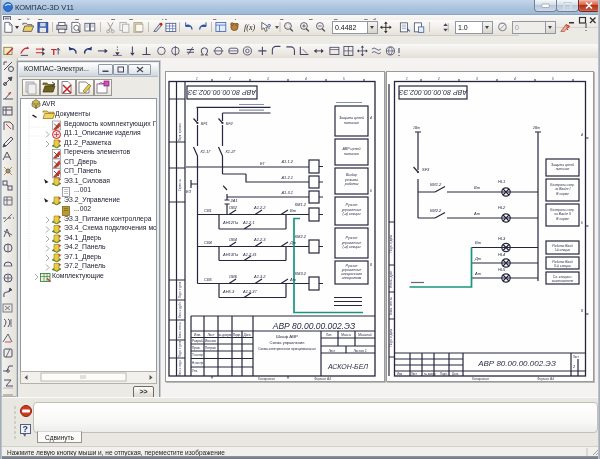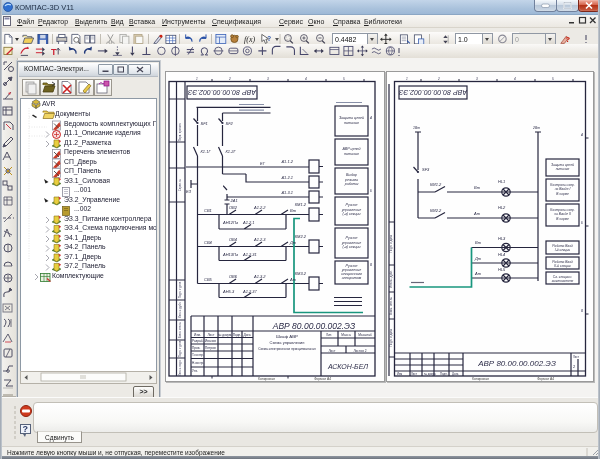--- a/index.html
+++ b/index.html
@@ -9,21 +9,21 @@
 #titlebar{left:0;top:0;width:600px;height:14px;background:linear-gradient(#c3d5e9,#aac2dc 60%,#9db8d6);border-bottom:1px solid #8ba6c4;}
 #titletext{left:15px;top:3px;font-size:7.5px;color:#1d2c42;}
 .wbtn{top:0;height:11px;width:21px;border:1px solid #70809c;border-top:none;border-radius:0 0 4px 4px;background:linear-gradient(#f4f8fc,#d3dde9 45%,#b9c8d9 50%,#ccd8e6);box-shadow:inset 0 0 1px #fff;}
 #btnclose{background:linear-gradient(#f0b0a0,#d4624a 45%,#b33216 50%,#c85c42);border-color:#7c2619;}
 
 #menubar{left:0;top:15px;width:600px;height:12px;background:linear-gradient(#f8f7f5,#ebe8e2);border-bottom:1px solid #d8d4cb;}
 #menuitems{left:0;top:15px;width:600px;height:12px;}
 #menuicon,#ticn,#mdibtns{left:0;top:0;width:0;height:0;}
 .mi{position:absolute;top:2.5px;font-size:7px;color:#222;white-space:nowrap;}
 
-#tb1{left:0;top:32px;width:519px;height:15px;background:linear-gradient(#fcfbfa,#e6e2da);border-bottom:1px solid #d0ccc2;}
+#tb1{left:0;top:20px;width:519px;height:15px;background:linear-gradient(#fcfbfa,#e6e2da);border-bottom:1px solid #d0ccc2;}
 #tb2{left:0;top:44px;width:600px;height:14px;background:linear-gradient(#faf9f7,#e3dfd7);border-bottom:1px solid #c9c5bb;}
 .combo{position:absolute;top:1px;height:11px;background:#fff;border:1px solid #9098a4;font-size:7px;color:#111;}
 .combo .cv{position:absolute;left:2px;top:2px;}
 .combo .cb{position:absolute;right:0;top:0;width:9px;height:100%;background:linear-gradient(#f5f4f2,#d9d5cd);border-left:1px solid #9098a4;}
 .combo .cb:after{content:"";position:absolute;left:2px;top:4px;border:2px solid transparent;border-top:3px solid #444;}
 
 #client{left:2px;top:58px;width:596px;height:390px;background:#f4f3f1;}
 
 #lefttb{left:0px;top:58px;width:17px;height:348px;background:linear-gradient(90deg,#f5f4f1,#e4e1da);border-right:1px solid #c6c2b8;}
 

